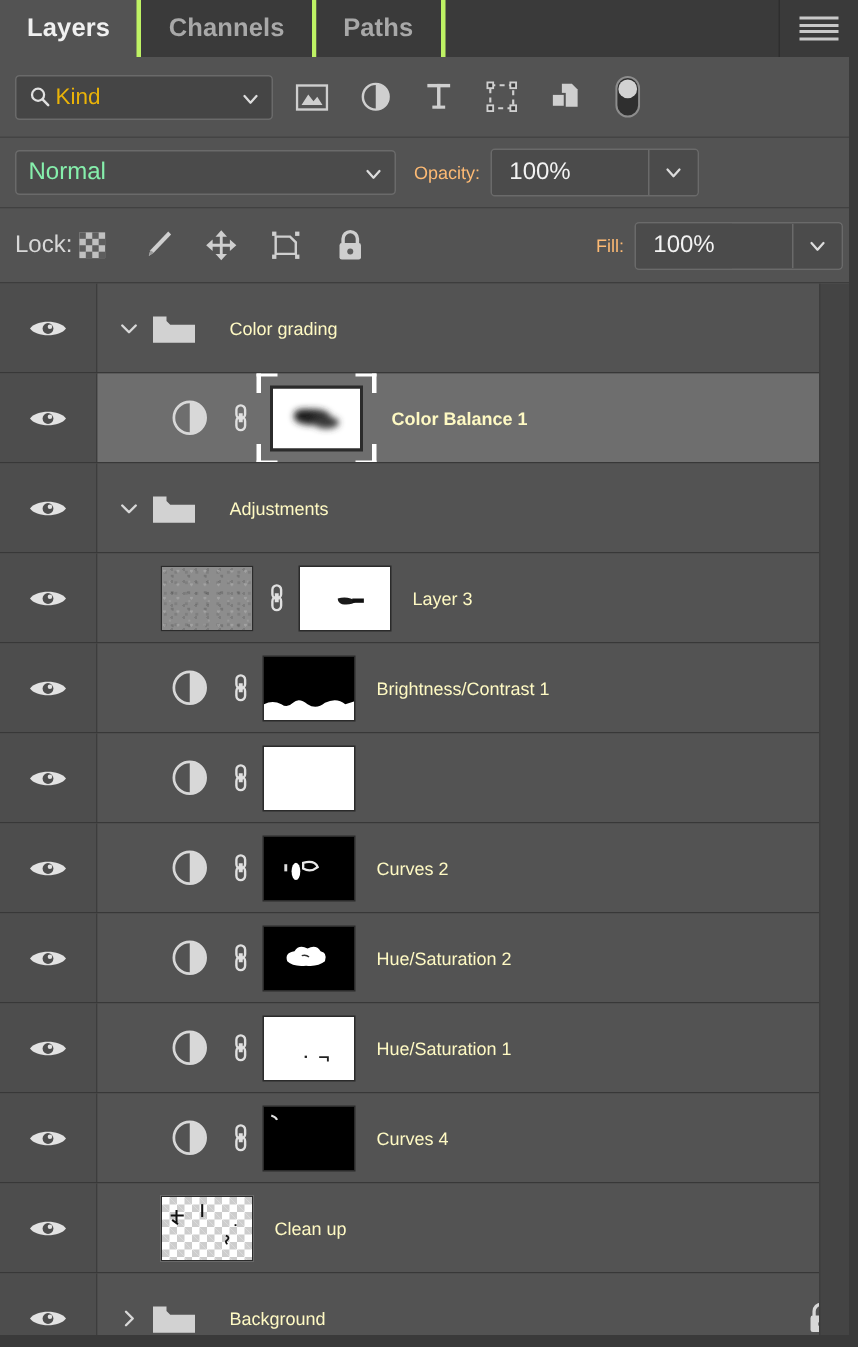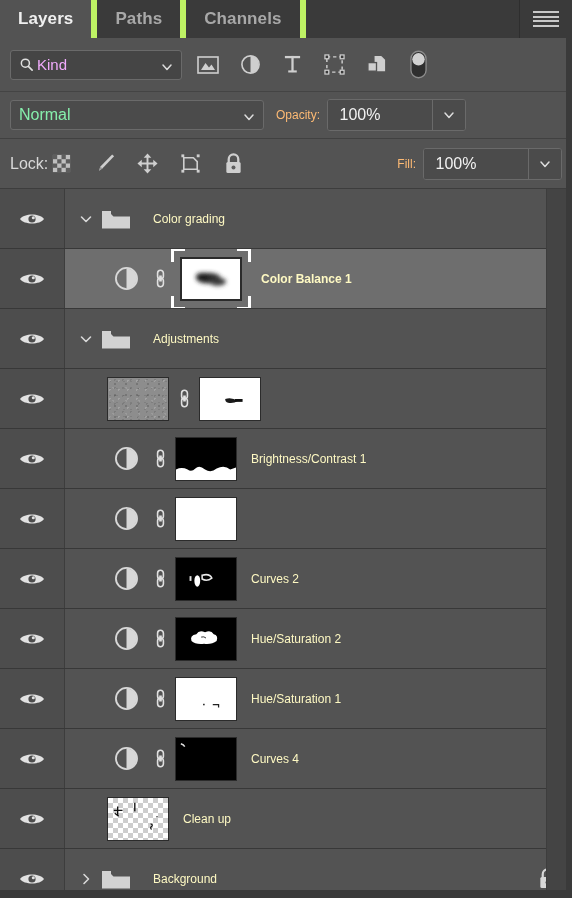--- a/index.html
+++ b/index.html
@@ -36,21 +36,21 @@
     position: relative;
   }
   .tab {
     padding: 0 18px;
     display: flex;
     align-items: center;
     font-size: 17px;
     font-weight: bold;
     color: #a8a8a8;
     background: #3a3a3a;
-    border-right: 6px solid #bef264;
+    border-right: 3px solid #bef264;
     cursor: default;
     letter-spacing: 0.1px;
   }
   .tab.active {
     background: #535353;
     color: #f0f0f0;
   }
   .tabbar-spacer {
     flex: 1;
     border-right: 1px solid #2e2e2e;
@@ -101,21 +101,21 @@
     cursor: default;
   }
   .kind-select .magnifier {
     width: 15px;
     height: 15px;
     margin-right: 3px;
     flex-shrink: 0;
   }
   .kind-label {
     font-size: 15px;
-    color: #f0abfc;
+    color: #eab308;
     flex: 1;
   }
   .chev {
     width: 12px;
     height: 12px;
     flex-shrink: 0;
   }
   .filter-icons {
     display: flex;
     align-items: center;
@@ -416,24 +416,24 @@
 </head>
 <body>
 
 <div class="panel">
 
   <div class="tabbar">
     <div class="tab active">
       <span>Layers</span>
     </div>
     <div class="tab">
+      <span>Channels</span>
+    </div>
+    <div class="tab">
       <span>Paths</span>
-    </div>
-    <div class="tab">
-      <span>Channels</span>
     </div>
     <div class="tabbar-spacer"></div>
     <div class="panel-menu">
       <span class="hamburger">
         <i></i>
           <i></i>
           <i></i>
           <i></i>
       </span>
     </div>
@@ -692,20 +692,21 @@
         </span>
         <span class="mask-wrap">
           <span class="mask-thumb">
             <svg viewBox="0 0 62 44" width="100%" height="100%" preserveAspectRatio="none">
               <rect width="62" height="44" fill="#ffffff"></rect>
               <path d="M26 22 q7 -2 13 2 q-4 3 -10 2 q-3 -1 -3 -4 z" fill="#1a1a1a"></path>
               <rect x="36" y="22" width="8" height="3" fill="#111"></rect>
             </svg>
           </span>
         </span>
+        <span class="layer-name">Layer 3</span>
       </div>
     </div>
 
     <div class="layer-row">
       <div class="eye-cell">
         <svg viewBox="0 0 26 16" width="26" height="16">
           <path d="M1 8 C5 2 21 2 25 8 C21 14 5 14 1 8 Z" fill="#e2e2e2"></path>
           <circle cx="13" cy="8" r="3.6" fill="#4d4d4d"></circle>
           <circle cx="14.3" cy="6.8" r="1.5" fill="#e2e2e2"></circle>
         </svg>

